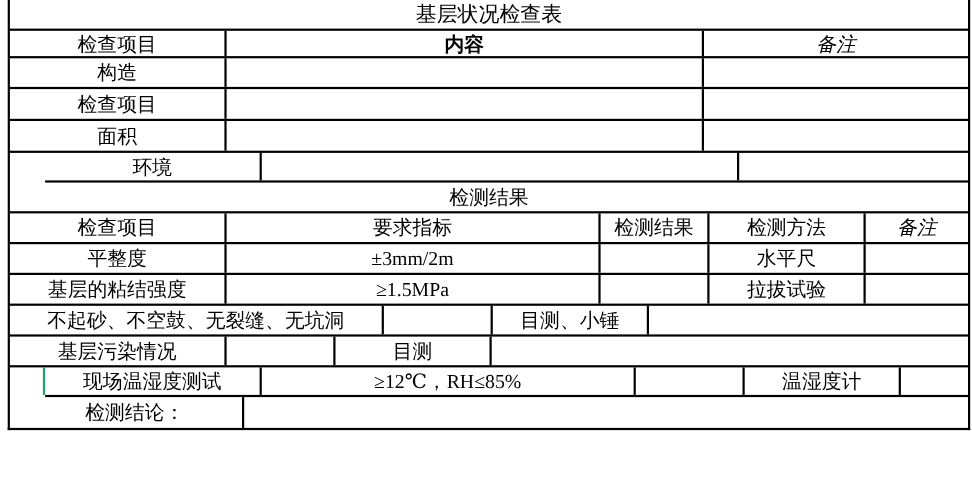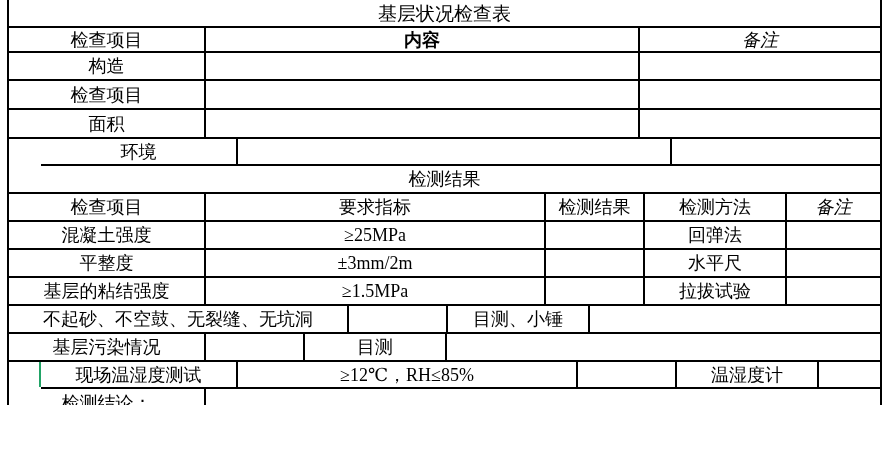--- a/index.html
+++ b/index.html
@@ -25,21 +25,21 @@
     border-left: 2px solid #000000;
     border-right: 2px solid #000000;
     border-bottom: 2px solid #000000;
   }
   .row {
     position: relative;
     display: flex;
     box-sizing: border-box;
     border-bottom: 2px solid #000000;
   }
-  .row:last-child { border-bottom: none; }
+  .row:last-child { border-bottom: none; margin-left: 16px; }
   .cell {
     box-sizing: border-box;
     border-right: 2px solid #000000;
     display: flex;
     align-items: center;
     justify-content: center;
     font-size: 18px;
     line-height: 1;
     white-space: nowrap;
     overflow: hidden;
@@ -122,27 +122,20 @@
 
     <div class="row h28">
       <div class="cell l1">检查项目</div>
       <div class="cell l2">要求指标</div>
       <div class="cell l3">检测结果</div>
       <div class="cell l4">检测方法</div>
       <div class="cell l5 last">备注</div>
     </div>
 
     <div class="row h28">
-      <div class="cell l1">混凝土强度</div>
-      <div class="cell l2">≥25MPa</div>
-      <div class="cell l3"></div>
-      <div class="cell l4">回弹法</div>
-      <div class="cell l5 last"></div>
-    </div>
-    <div class="row h28">
       <div class="cell l1">平整度</div>
       <div class="cell l2">±3mm/2m</div>
       <div class="cell l3"></div>
       <div class="cell l4">水平尺</div>
       <div class="cell l5 last"></div>
     </div>
     <div class="row h28">
       <div class="cell l1">基层的粘结强度</div>
       <div class="cell l2">≥1.5MPa</div>
       <div class="cell l3"></div>

